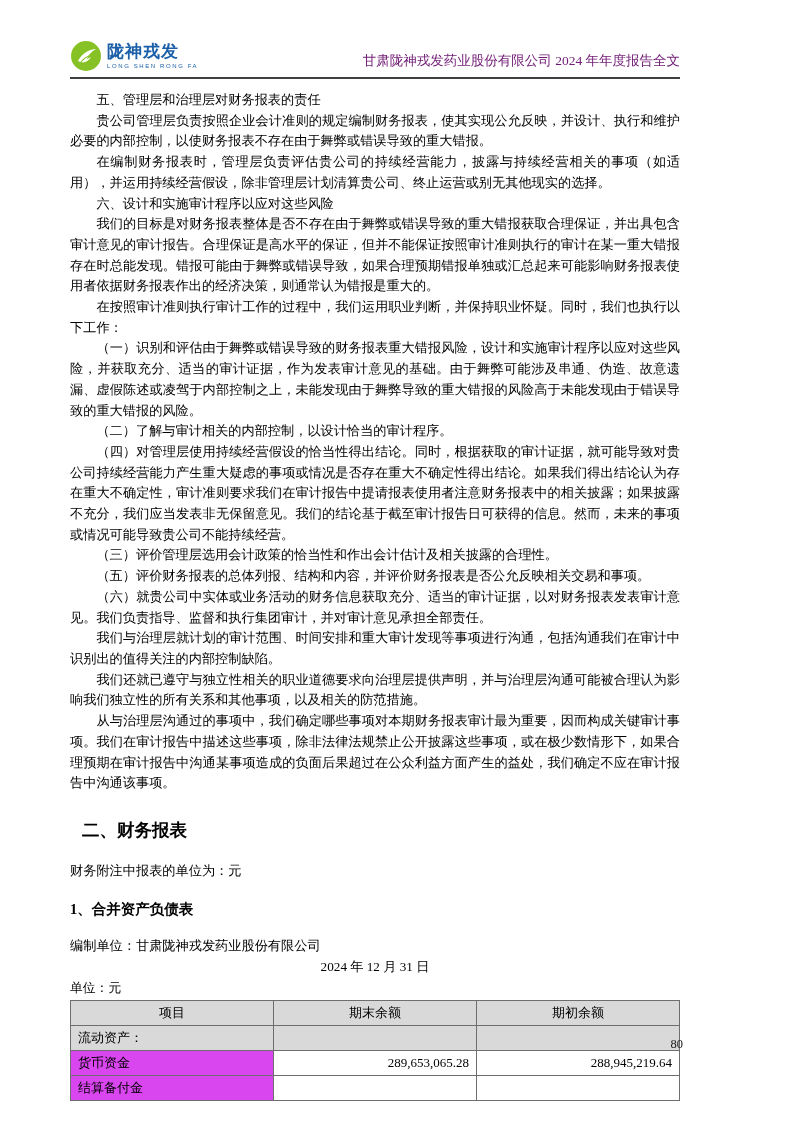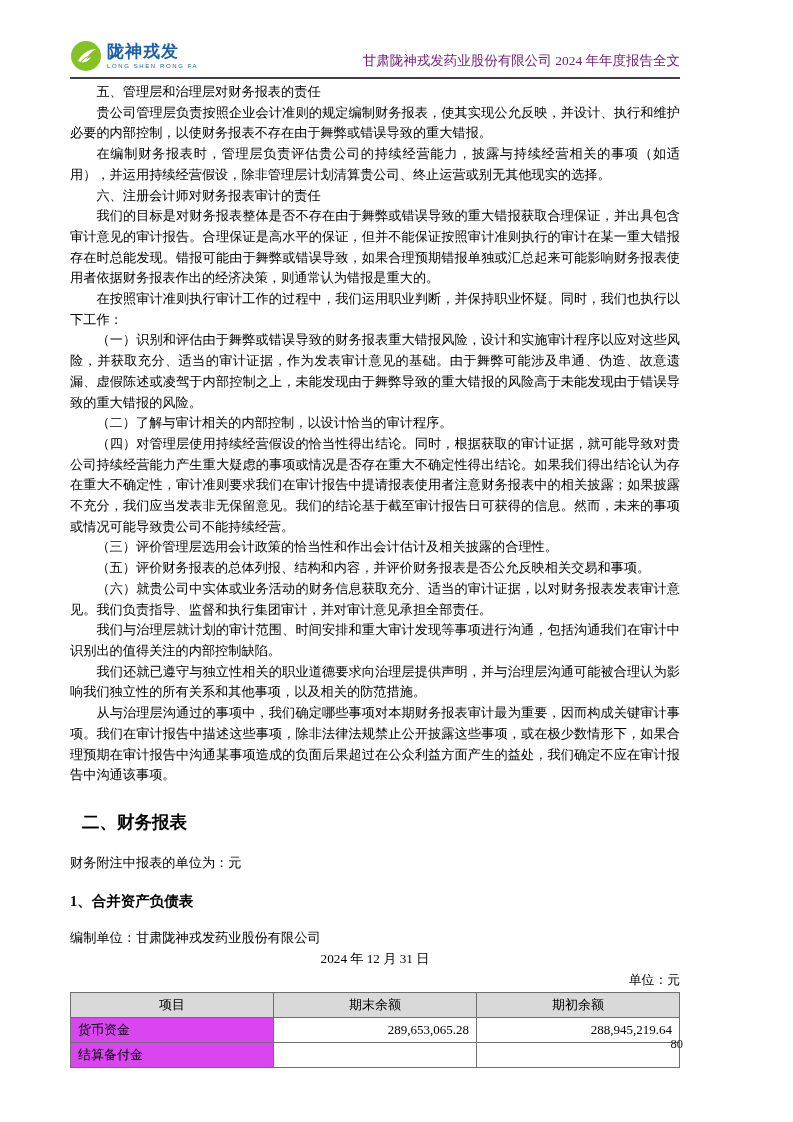--- a/index.html
+++ b/index.html
@@ -32,39 +32,39 @@
   .logo-cn {
     font-family: "Liberation Sans", sans-serif;
     font-weight: bold; font-size: 17px; color: #1b5fa8; letter-spacing: 1px;
   }
   .logo-en {
     font-family: "Liberation Sans", sans-serif;
     font-size: 6px; color: #1b5fa8; letter-spacing: 1.6px; margin-top: 3px;
   }
   .header-title { font-size: 13.5px; color: #701a75; padding-bottom: 2px; }
   
-  .main { padding-top: 3px; }
+  .main { padding-top: 11px; }
   .para {
     margin: 0;
     text-indent: 2em;
     text-align: justify;
     font-size: 13.2px;
     line-height: 20.7px;
   }
   .fin-title {
     margin: 25px 0 0 12px;
     font-size: 17.5px;
     font-weight: bold;
     line-height: 22px;
   }
   .unit-note { margin: 21px 0 0 0; font-size: 13.2px; line-height: 18px; }
   .sub-title { margin: 20px 0 0 0; font-size: 14.5px; font-weight: bold; line-height: 19px; }
   .prepared { margin: 18px 0 0 0; font-size: 13.2px; line-height: 18px; }
   .date-line { text-align: center; font-size: 13.2px; margin-top: 3px; line-height: 18px; }
-  .unit-line { text-align: right; font-size: 12.8px; margin-top: 4px; line-height: 17px; }
+  .unit-line { font-size: 12.8px; margin-top: 4px; line-height: 17px; }
   
   table.balance {
     width: 100%;
     border-collapse: collapse;
     table-layout: fixed;
     margin-top: 3px;
     border: 1.5px solid #3f3f3f;
   }
   table.balance th, table.balance td {
     border: 1px solid #6e6e6e;
@@ -109,21 +109,21 @@
       </span>
     </div>
     <div class="header-title">甘肃陇神戎发药业股份有限公司 2024 年年度报告全文</div>
   </div>
 
   <div class="main">
     <p class="para">五、管理层和治理层对财务报表的责任</p>
     <p class="para">贵公司管理层负责按照企业会计准则的规定编制财务报表，使其实现公允反映，并设计、执行和维护必要的内部控制，以使财务报表不存在由于舞弊或错误导致的重大错报。</p>
     <p class="para">在编制财务报表时，管理层负责评估贵公司的持续经营能力，披露与持续经营相关的事项（如适用），并运用持续经营假设，除非管理层计划清算贵公司、终止运营或别无其他现实的选择。</p>
 
-    <p class="para">六、注册会计师对财务报表审计的责任</p>
+    <p class="para">六、设计和实施审计程序以应对这些风险</p>
     <p class="para">我们的目标是对财务报表整体是否不存在由于舞弊或错误导致的重大错报获取合理保证，并出具包含审计意见的审计报告。合理保证是高水平的保证，但并不能保证按照审计准则执行的审计在某一重大错报存在时总能发现。错报可能由于舞弊或错误导致，如果合理预期错报单独或汇总起来可能影响财务报表使用者依据财务报表作出的经济决策，则通常认为错报是重大的。</p>
     <p class="para">在按照审计准则执行审计工作的过程中，我们运用职业判断，并保持职业怀疑。同时，我们也执行以下工作：</p>
     <p class="para">（一）识别和评估由于舞弊或错误导致的财务报表重大错报风险，设计和实施审计程序以应对这些风险，并获取充分、适当的审计证据，作为发表审计意见的基础。由于舞弊可能涉及串通、伪造、故意遗漏、虚假陈述或凌驾于内部控制之上，未能发现由于舞弊导致的重大错报的风险高于未能发现由于错误导致的重大错报的风险。</p>
     <p class="para">（二）了解与审计相关的内部控制，以设计恰当的审计程序。</p>
     <p class="para">（四）对管理层使用持续经营假设的恰当性得出结论。同时，根据获取的审计证据，就可能导致对贵公司持续经营能力产生重大疑虑的事项或情况是否存在重大不确定性得出结论。如果我们得出结论认为存在重大不确定性，审计准则要求我们在审计报告中提请报表使用者注意财务报表中的相关披露；如果披露不充分，我们应当发表非无保留意见。我们的结论基于截至审计报告日可获得的信息。然而，未来的事项或情况可能导致贵公司不能持续经营。</p>
     <p class="para">（三）评价管理层选用会计政策的恰当性和作出会计估计及相关披露的合理性。</p>
     <p class="para">（五）评价财务报表的总体列报、结构和内容，并评价财务报表是否公允反映相关交易和事项。</p>
     <p class="para">（六）就贵公司中实体或业务活动的财务信息获取充分、适当的审计证据，以对财务报表发表审计意见。我们负责指导、监督和执行集团审计，并对审计意见承担全部责任。</p>
     <p class="para">我们与治理层就计划的审计范围、时间安排和重大审计发现等事项进行沟通，包括沟通我们在审计中识别出的值得关注的内部控制缺陷。</p>
     <p class="para">我们还就已遵守与独立性相关的职业道德要求向治理层提供声明，并与治理层沟通可能被合理认为影响我们独立性的所有关系和其他事项，以及相关的防范措施。</p>
@@ -138,20 +138,25 @@
 
     <table class="balance">
       <thead>
         <tr>
           <th>项目</th>
           <th>期末余额</th>
           <th>期初余额</th>
         </tr>
       </thead>
       <tbody>
+        <tr class="section-row">
+          <td class="cell-label">流动资产：</td>
+          <td></td>
+          <td></td>
+        </tr>
         <tr>
           <td class="cell-label indent1">货币资金</td>
           <td class="num">289,653,065.28</td>
           <td class="num">288,945,219.64</td>
         </tr>
         <tr>
           <td class="cell-label indent1">结算备付金</td>
           <td class="num"></td>
           <td class="num"></td>
         </tr>

